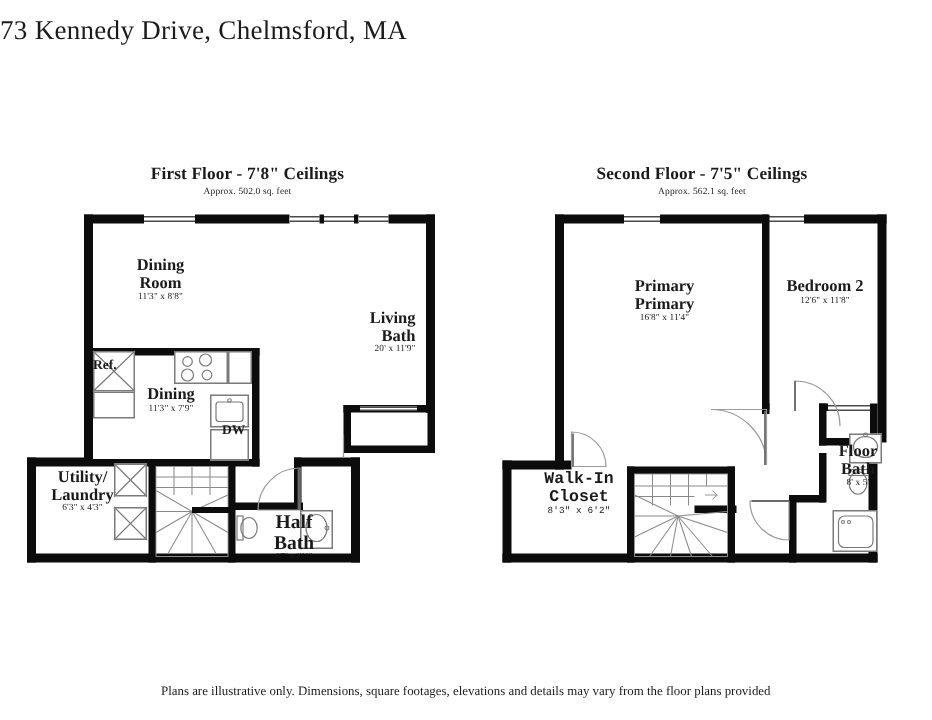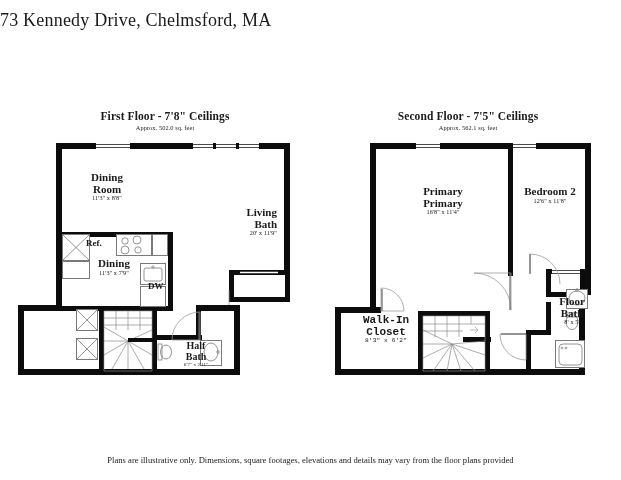--- a/index.html
+++ b/index.html
@@ -83,21 +83,21 @@
   .lbl .nm {
     display: block;
     font-weight: bold;
     font-size: 11px;
   }
   .lbl .dim {
     display: block;
     font-size: 6.2px;
     letter-spacing: .1px;
   }
-  .lbl.small .nm { font-size: 10px; }
+  .lbl.small .nm { font-size: 13px; }
   .lbl.small .dim { font-size: 5px; }
   .applabel {
     position: absolute;
     font-weight: bold;
     font-size: 9px;
   }
   svg.overlay {
     position: absolute;
     left: 0; top: 0;
     overflow: visible;
@@ -244,28 +244,33 @@
     <span class="nm">Living</span>
     <span class="nm">Bath</span>
     <span class="dim">20' x 11'9"</span>
   </div>
 
   <div class="lbl" style="left:78px; top:258px; width:72px;">
     <span class="nm">Dining</span>
     <span class="dim">11'3" x 7'9"</span>
   </div>
 
+  <div class="lbl" style="left:24px; top:313px; width:62px;">
+    <span class="nm">Utility/</span>
+    <span class="nm">Laundry</span>
+    <span class="dim">6'3" x 4'3"</span>
+  </div>
 
   <div class="lbl small" style="left:170px; top:341px; width:52px;">
     <span class="nm">Half</span>
     <span class="nm">Bath</span>
     <span class="dim">6'7" x 2'11"</span>
   </div>
 
-  <div class="applabel" style="left:62px; top:238px;margin-left:24px;">Ref.</div>
+  <div class="applabel" style="left:62px; top:238px;">Ref.</div>
   <div class="applabel" style="left:148px; top:281px;">DW</div>
 </div>
 
 <div class="plan" id="second-floor-plan" style="left:330px; top:0px; width:291px; height:400px;">
 
   <div class="w" style="left:40px; top:143px; width:46px; height:6px;"></div>
   <div class="win" style="left:86px; top:144px; width:24px; height:4px;"></div>
   <div class="w" style="left:110px; top:143px; width:72px; height:6px;"></div>
   <div class="win" style="left:182px; top:144px; width:24px; height:4px;"></div>
   <div class="w" style="left:206px; top:143px; width:55px; height:6px;"></div>

